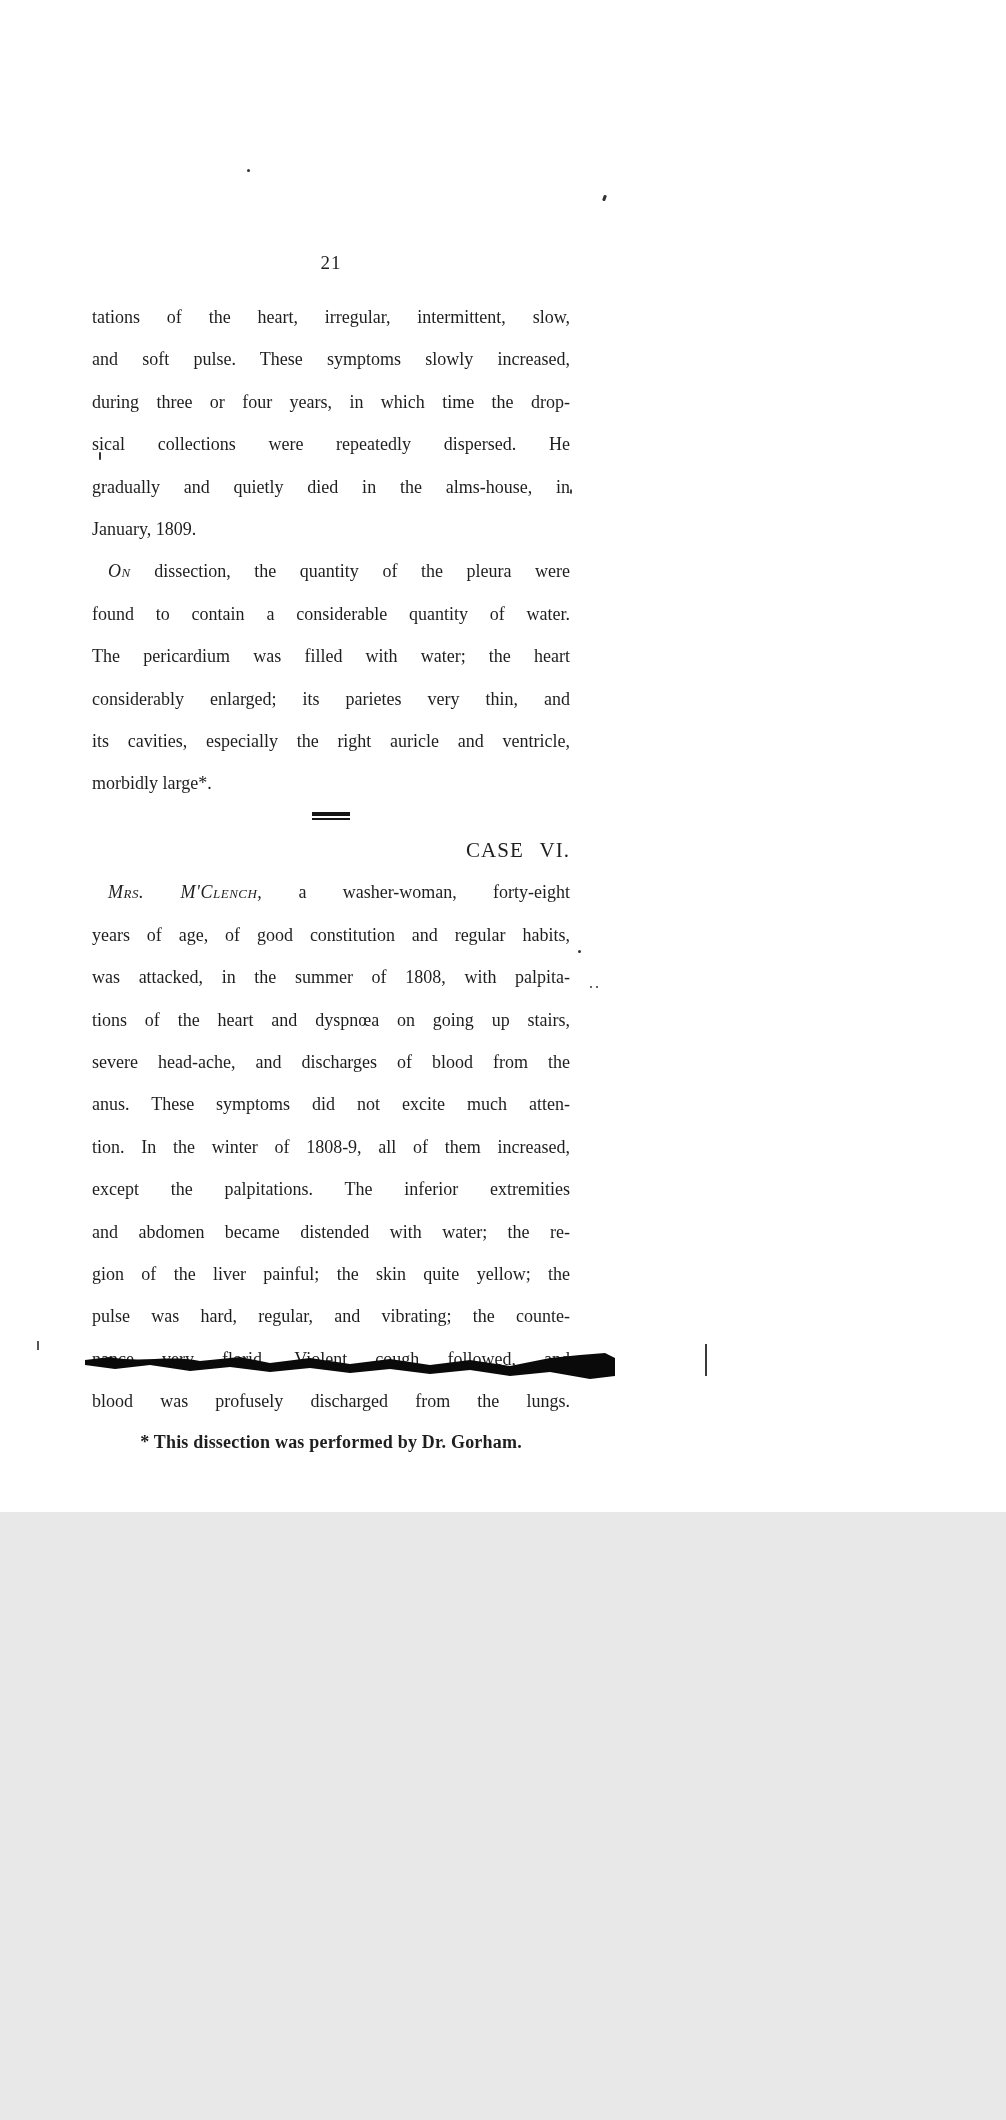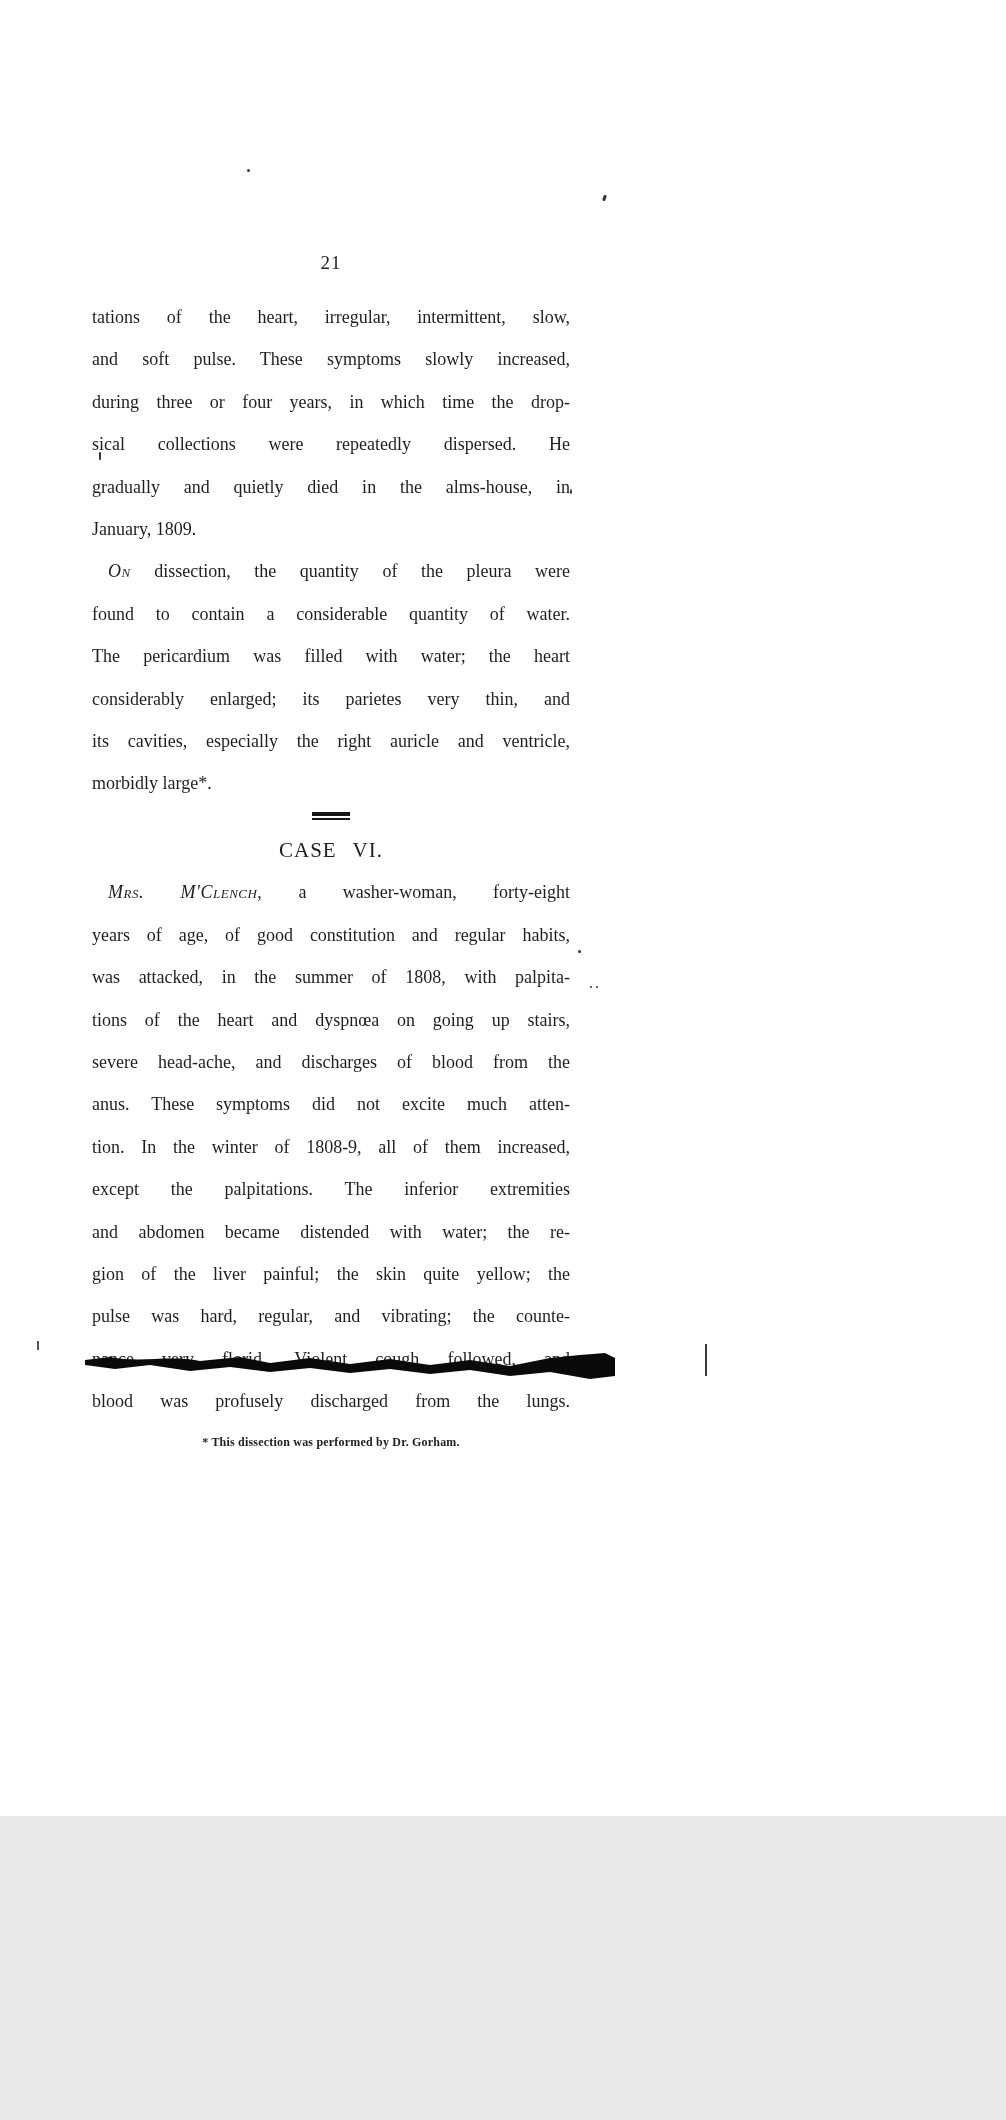--- a/index.html
+++ b/index.html
@@ -1,19 +1,19 @@
 <!DOCTYPE html>
 <html><head>
 <meta charset="utf-8">
 <style>
   html, body { margin: 0; padding: 0; background: #e8e8e8; }
   .page {
     position: relative;
     width: 1006px;
-    height: 1816px;
+    height: 1512px;
     background: #ffffff;
     font-family: "Liberation Serif", serif;
     color: #1e1e1e;
     overflow: hidden;
   }
   .page-number {
     position: absolute;
     top: 252px;
     left: 92px;
     width: 478px;
@@ -46,30 +46,30 @@
     letter-spacing: 1.5px;
     margin: 15px 0 9px 0;
   }
   .divider {
     width: 38px;
     margin: 15px auto 0 auto;
   }
   .divider .bar-thick { height: 4px; background: #151515; }
   .divider .bar-thin  { height: 2px; background: #151515; margin-top: 2px; }
   .heading-case {
-    text-align: center;
+    text-align: right;
     font-size: 21px;
     letter-spacing: 1px;
     word-spacing: 10px;
     margin: 17px 0 10px 0;
   }
   .footnote {
     margin-top: 14px;
     text-align: center;
-    font-size: 12px;
+    font-size: 18px;
     font-weight: bold;
     letter-spacing: 0.2px;
   }
   .speck {
     position: absolute;
     background: #333;
     border-radius: 50%;
   }
   .artifact-band {
     position: absolute;

